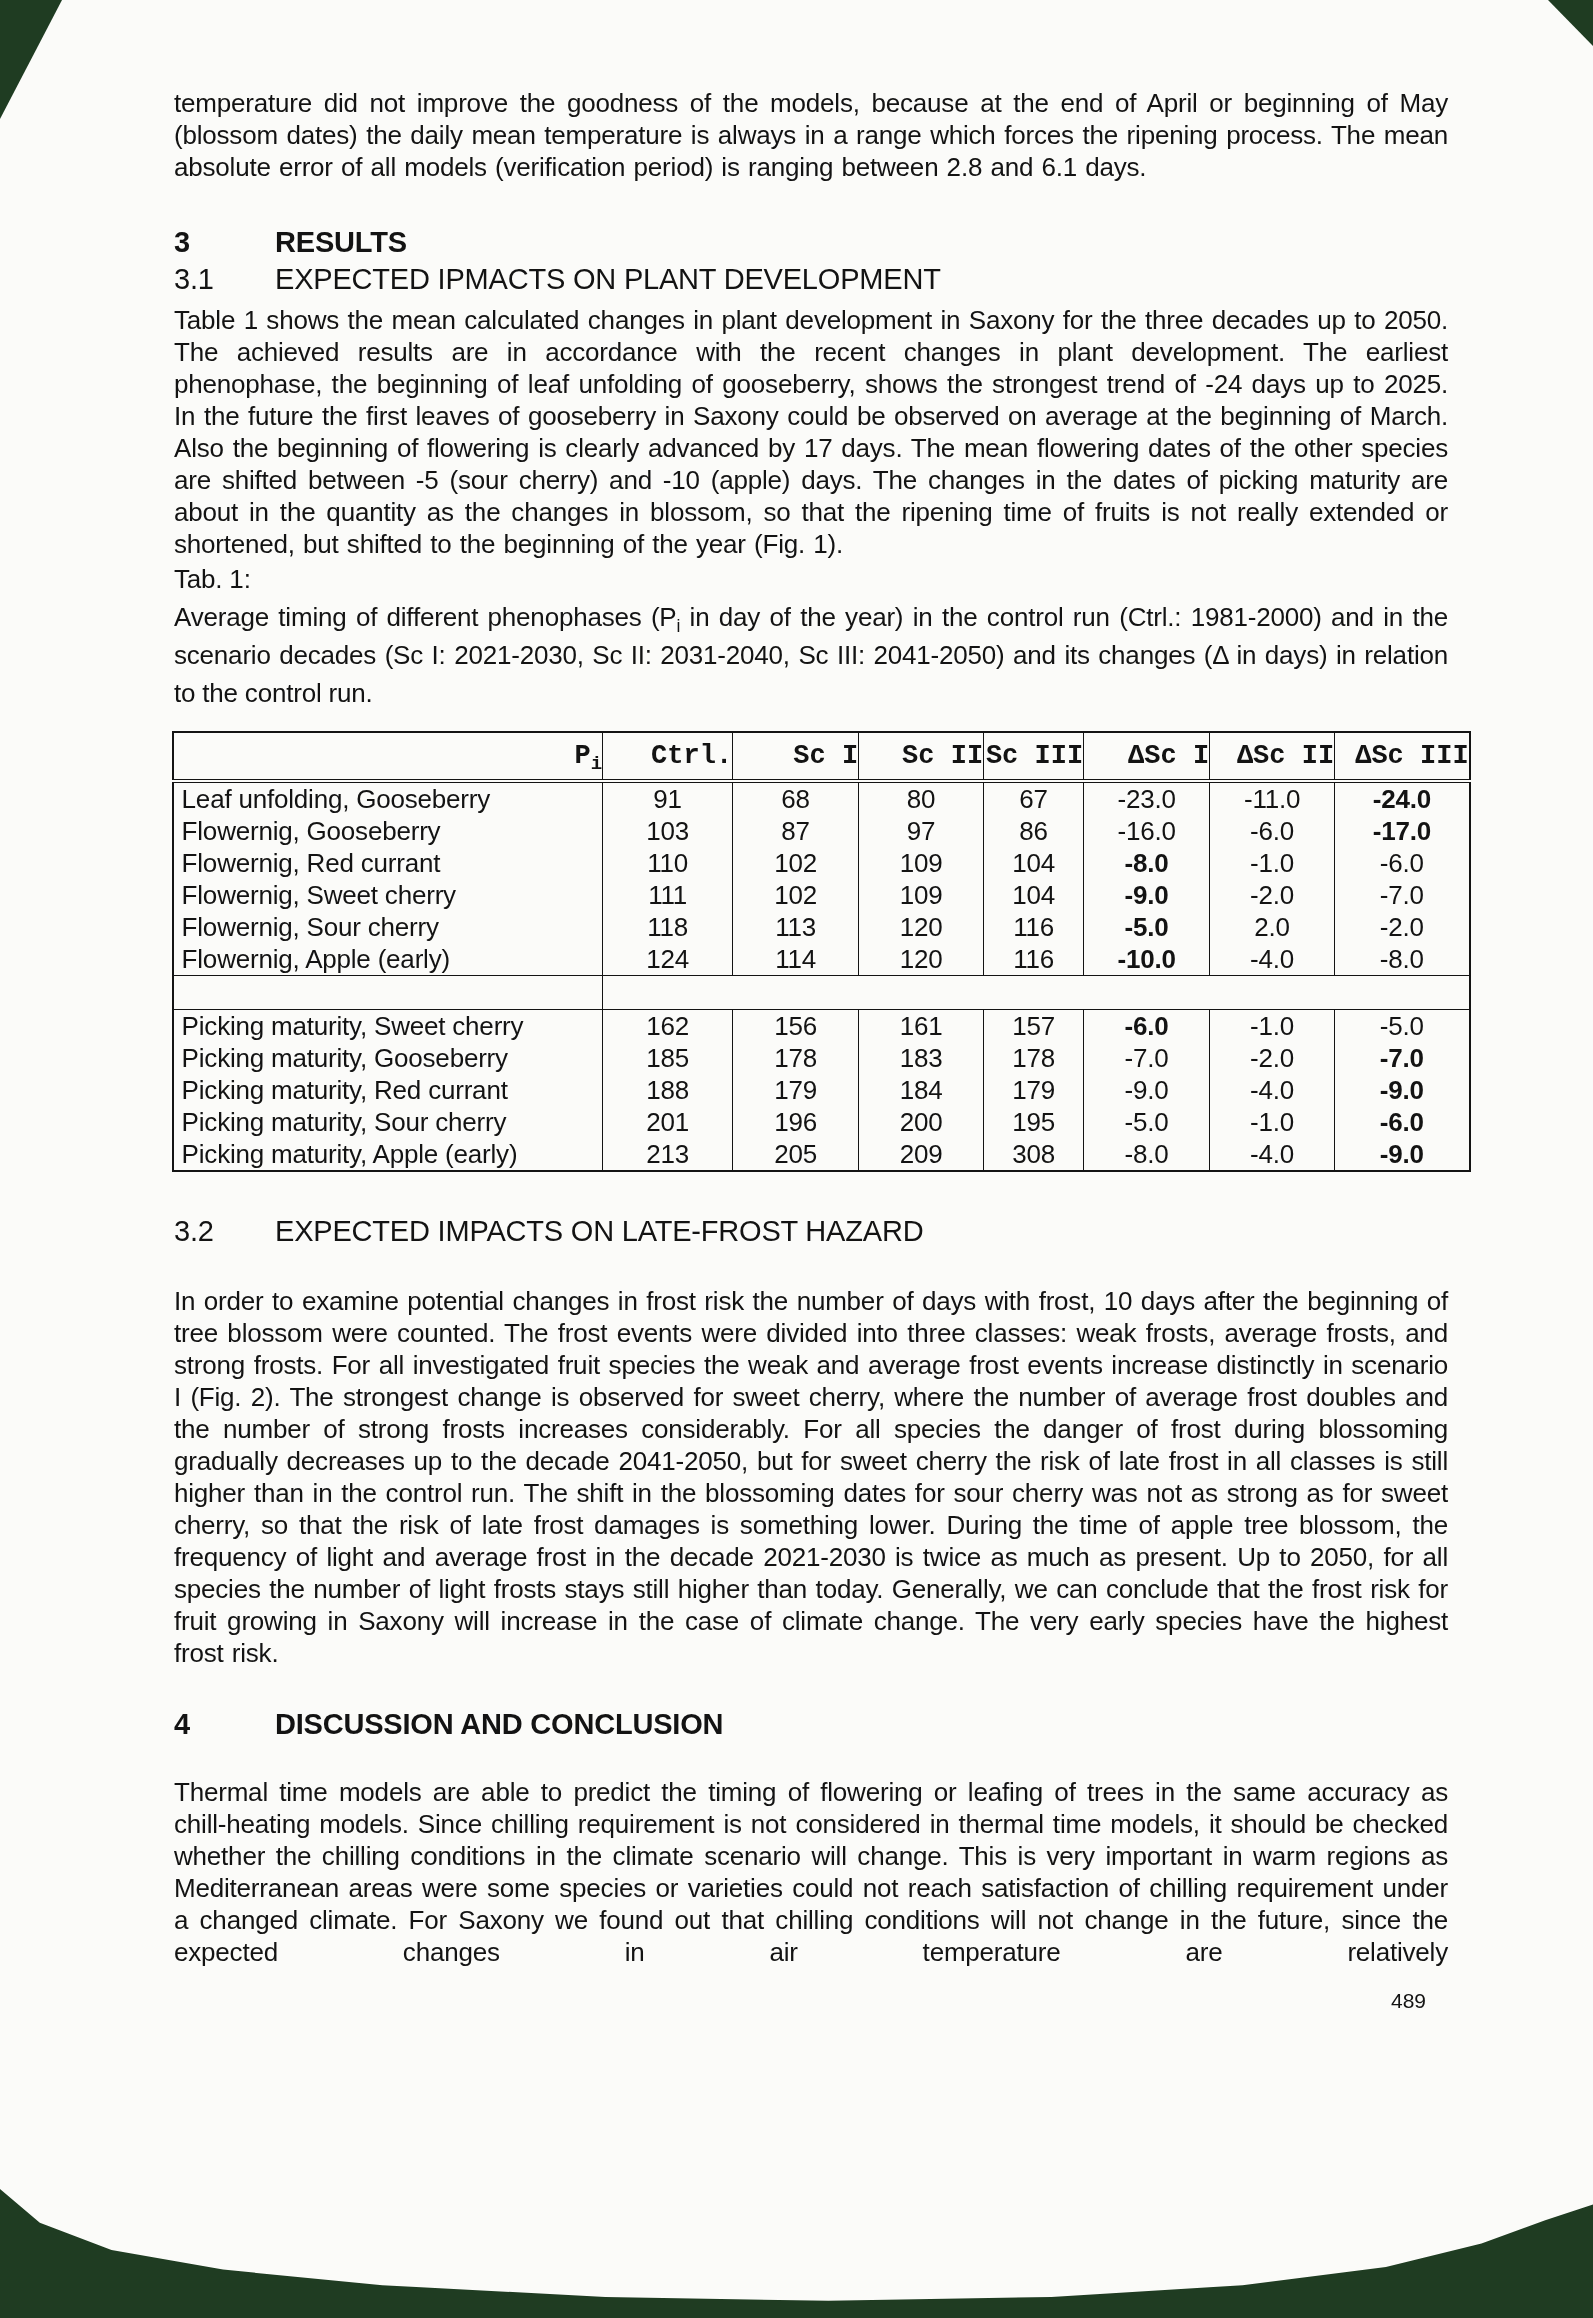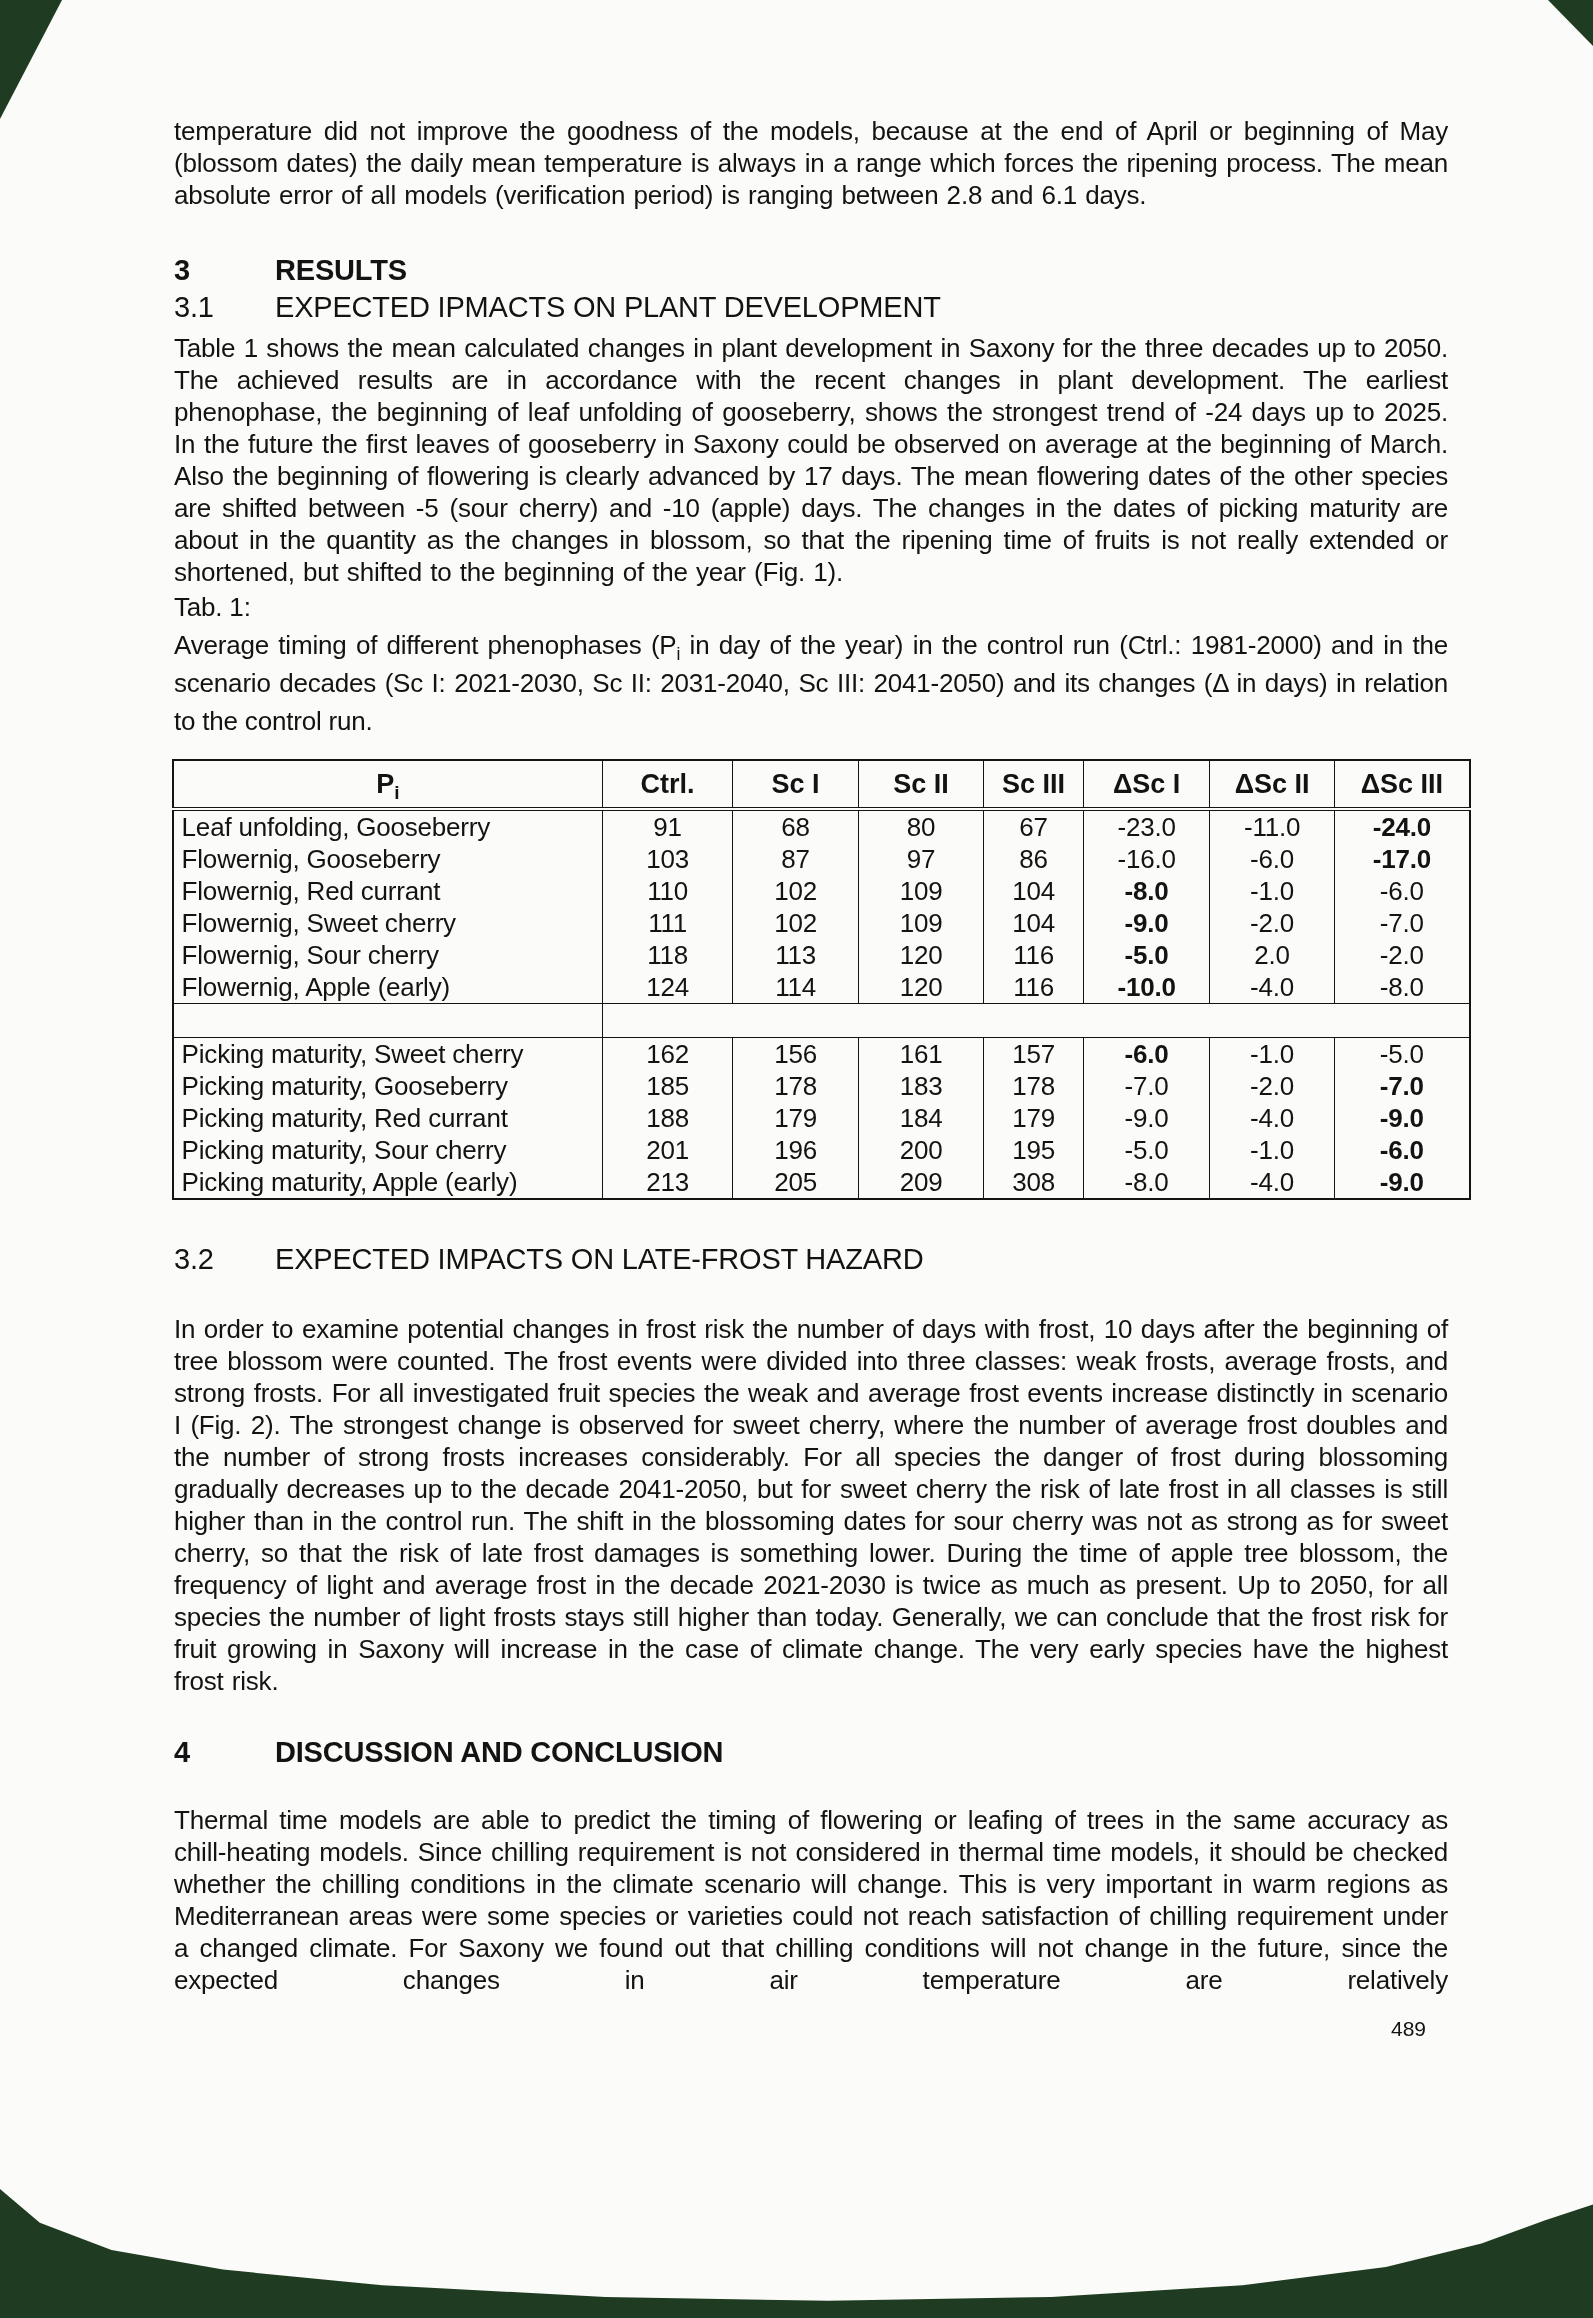--- a/index.html
+++ b/index.html
@@ -1,20 +1,20 @@
 <!DOCTYPE html>
 <html style="font-size:12.7px"><head>
 <meta charset="utf-8">
 <style>
   html,body{margin:0;padding:0;background:#e8e8e6;}
   .sheet{
     position:relative;width:1593px;height:2319px;background:#fbfbf9;
     overflow:hidden;font-family:"Liberation Sans",sans-serif;color:#131313;
   }
-  .content{position:absolute;left:174px;top:0;width:1274px;padding-top:115px;}
+  .content{position:absolute;left:174px;top:0;width:1274px;padding-top:87px;}
 
   p.body{
     font-size:26px;line-height:32px;margin:0;text-align:justify;
     letter-spacing:-0.2px;word-spacing:1.2px;
   }
   #p-intro{margin-bottom:41px;}
   #p-results{margin-bottom:0;}
   #p-frost{margin-bottom:37px;}
   #p-discussion{text-align-last:justify;margin-bottom:21px;}
 
@@ -28,22 +28,22 @@
   .caption{display:flex;font-size:26px;line-height:38px;margin-bottom:19px;letter-spacing:-0.2px;flex-direction:column;}
   .caption .cap-label{width:101px;flex:none;}
   .caption .cap-text{flex:1;text-align:justify;}
   sub{font-size:17.5px;line-height:0;vertical-align:-5.6px;}
 
   table.tbl{
     border-collapse:collapse;table-layout:fixed;width:1298px;
     border:2.4px solid #141414;margin:0 0 41px -2.4px;
   }
   .tbl th{
-    font-size:27px;font-weight:bold;height:46px;text-align:center;vertical-align:middle;
-    border-left:1.6px solid #141414;border-bottom:4.8px double #141414;padding:0;
+    font-size:27px;font-weight:bold;height:46px;text-align:right;vertical-align:middle;
+    border-left:1.6px solid #141414;border-bottom:4.8px double #141414;padding:0;font-family:Liberation Mono, monospace;
   }
   .tbl th sub{font-size:19px;}
   .tbl td{
     font-size:26px;height:32px;vertical-align:middle;padding:0;
     border-left:1.6px solid #141414;letter-spacing:-0.2px;
   }
   .tbl td.lbl{text-align:left;padding-left:8px;}
   .tbl td.num{text-align:center;}
   .tbl td.b{font-weight:bold;}
   .tbl tr.sep td{height:33px;border-top:1.6px solid #141414;border-bottom:1.6px solid #141414;}

